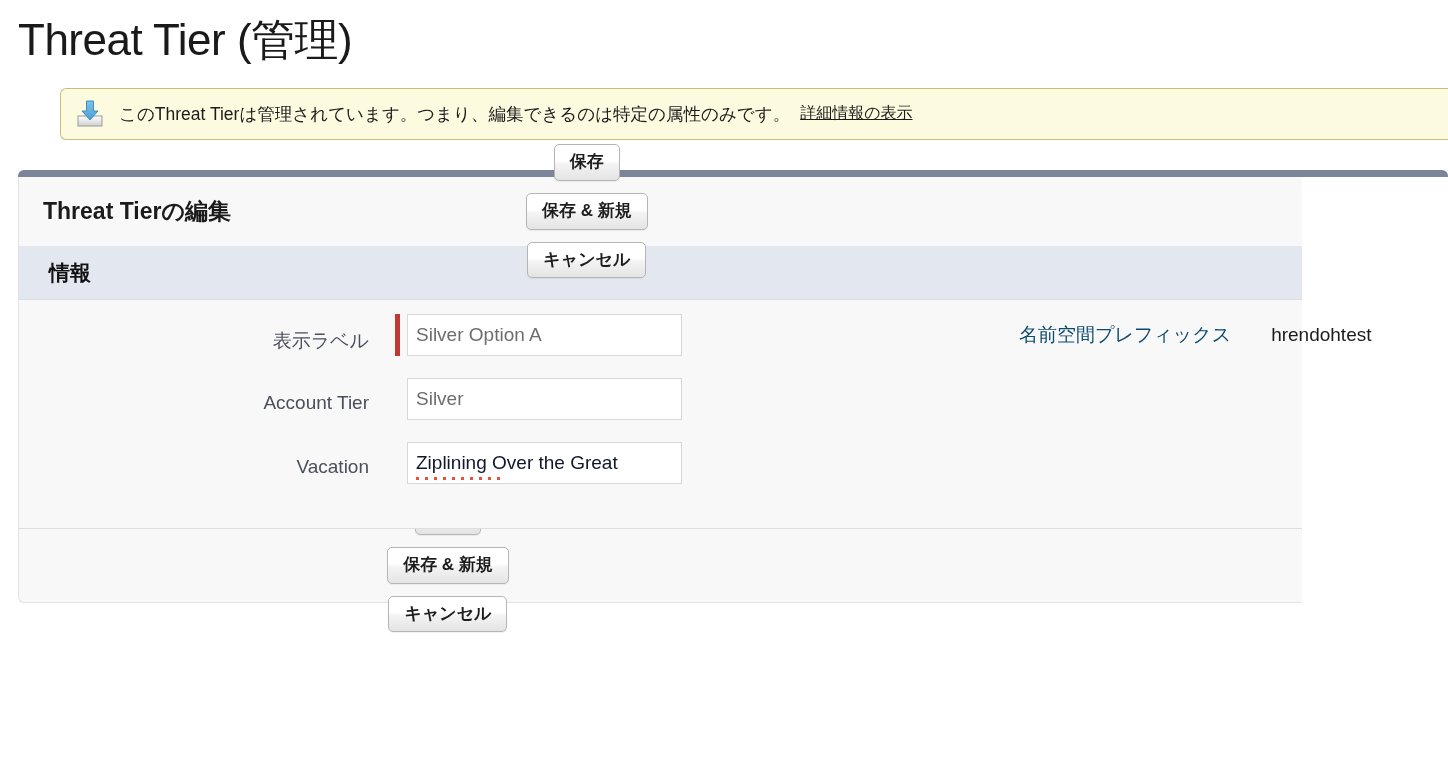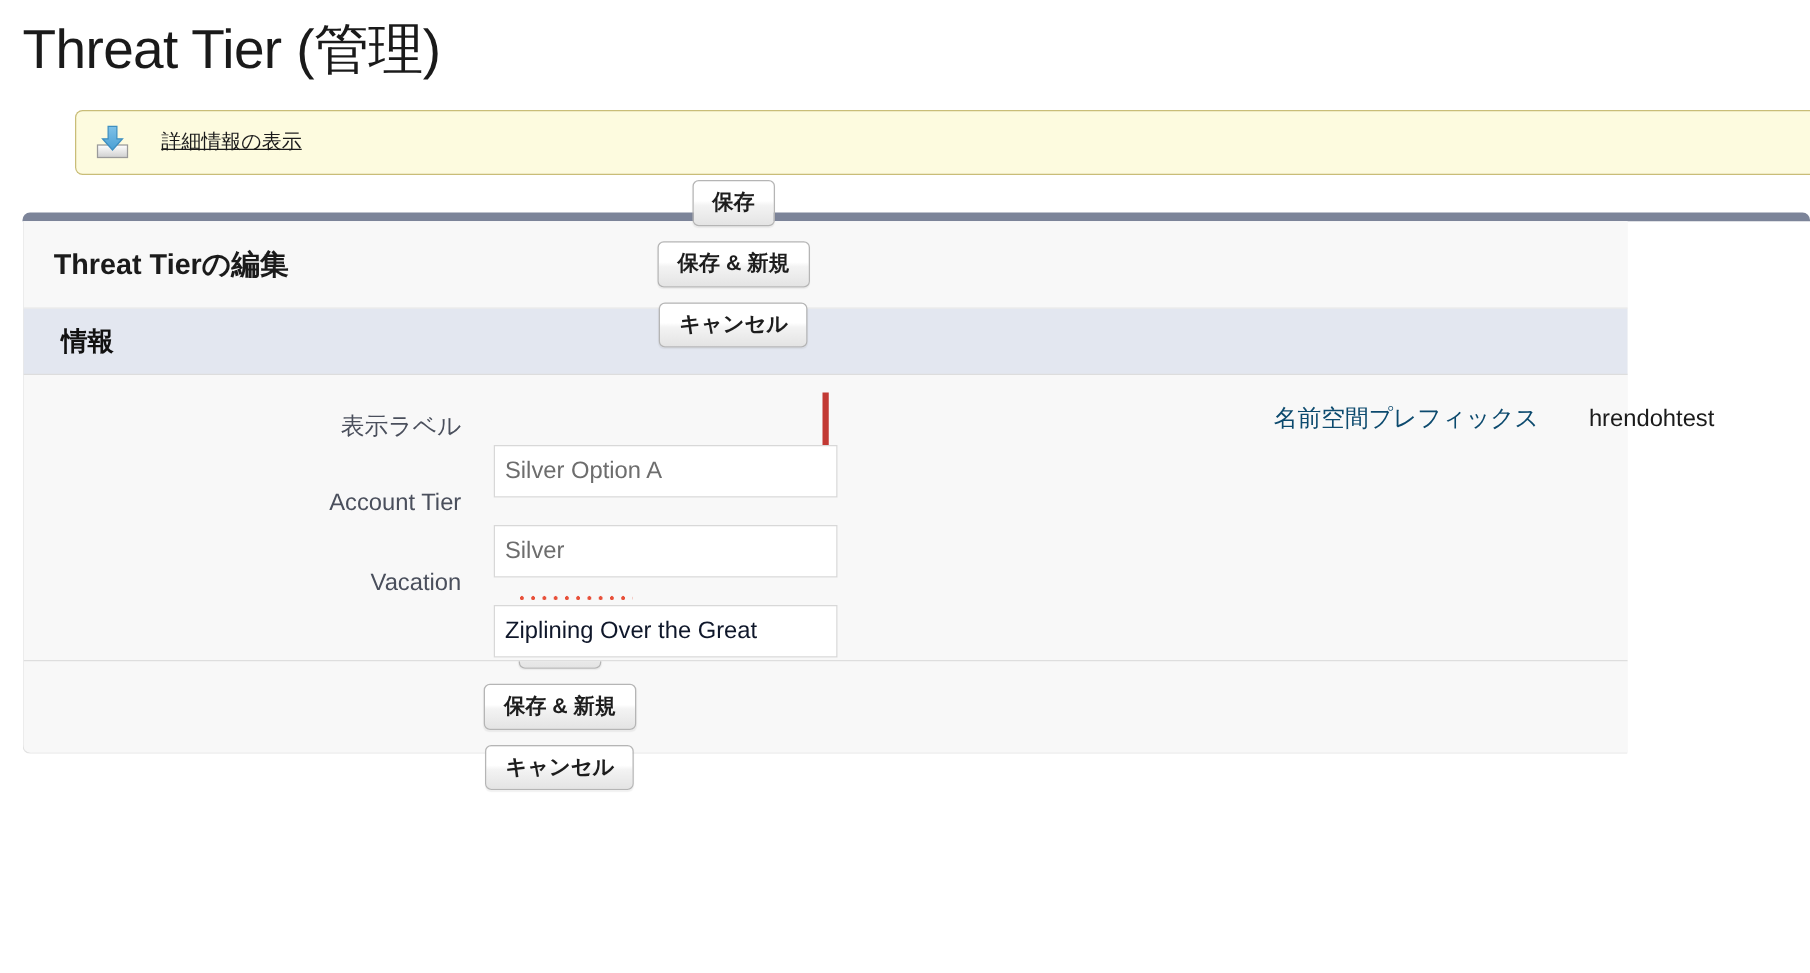--- a/index.html
+++ b/index.html
@@ -151,24 +151,23 @@
     text-align: right;
     font-size: 19px;
     font-weight: normal;
     color: #4a4f5c;
     padding-top: 14px;
     box-sizing: border-box;
     padding-right: 0;
   }
   .field-control {
     display: flex;
-    align-items: flex-end;
+    align-items: flex-start;
     margin-left: 26px;
     position: relative;
-    flex-direction: column;
   }
   .req-bar {
     width: 5px;
     height: 42px;
     background: #c23934;
     margin-right: 7px;
     flex: 0 0 auto;
   }
   .req-spacer {
     width: 5px;
@@ -274,20 +273,21 @@
           </linearGradient>
           <linearGradient id="trayGrad" x1="0" y1="0" x2="0" y2="1">
             <stop offset="0%" stop-color="#ffffff"></stop>
             <stop offset="100%" stop-color="#cfcfcf"></stop>
           </linearGradient>
         </defs>
         <rect x="3" y="17" width="24" height="10" fill="url(#trayGrad)" stroke="#9a9a9a" stroke-width="1"></rect>
         <path d="M11.5 2 L18.5 2 L18.5 12 L23 12 L15 21 L7 12 L11.5 12 Z" fill="url(#arrGrad)" stroke="#3f8fc0" stroke-width="1"></path>
       </svg>
     </span>
+    <span class="banner-text">このThreat Tierは管理されています。つまり、編集できるのは特定の属性のみです。</span>
     <a class="banner-link">詳細情報の表示</a>
   </div>
 </div>
 
 <div class="panel-wrap">
   <div class="panel-topbar"></div>
   <div class="panel">
 
     <div class="panel-header">
       <div class="panel-header-title">Threat Tierの編集</div>

